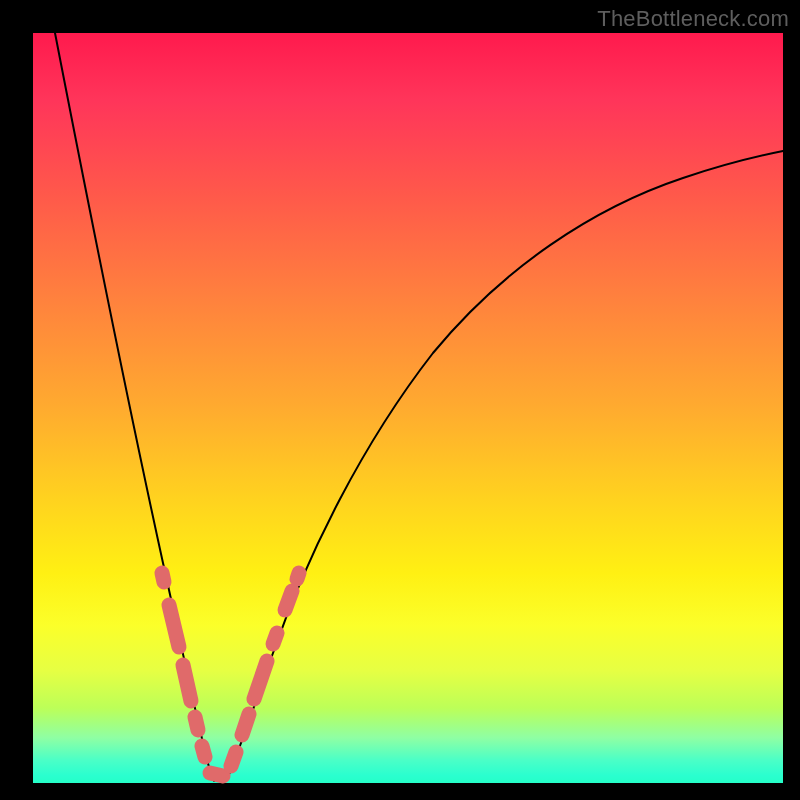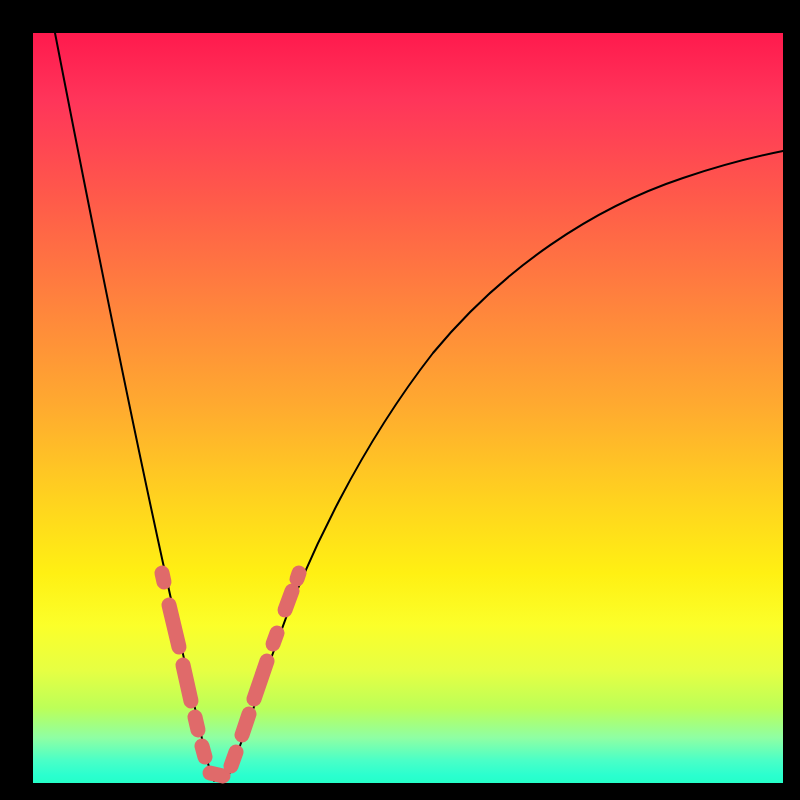--- a/index.html
+++ b/index.html
@@ -105,13 +105,14 @@
 
       <path d="M 198 733 L 203 719"></path>
       <path d="M 209 702 L 216 681"></path>
       <path d="M 221 666 L 234 628"></path>
       <path d="M 240 611 L 244 600"></path>
       <path d="M 252 577 L 259 558"></path>
       <path d="M 264 546 L 266 540"></path>
     </g>
   </svg>
 
+  <div class="watermark">TheBottleneck.com</div>
 </div>
 
 </body></html>

